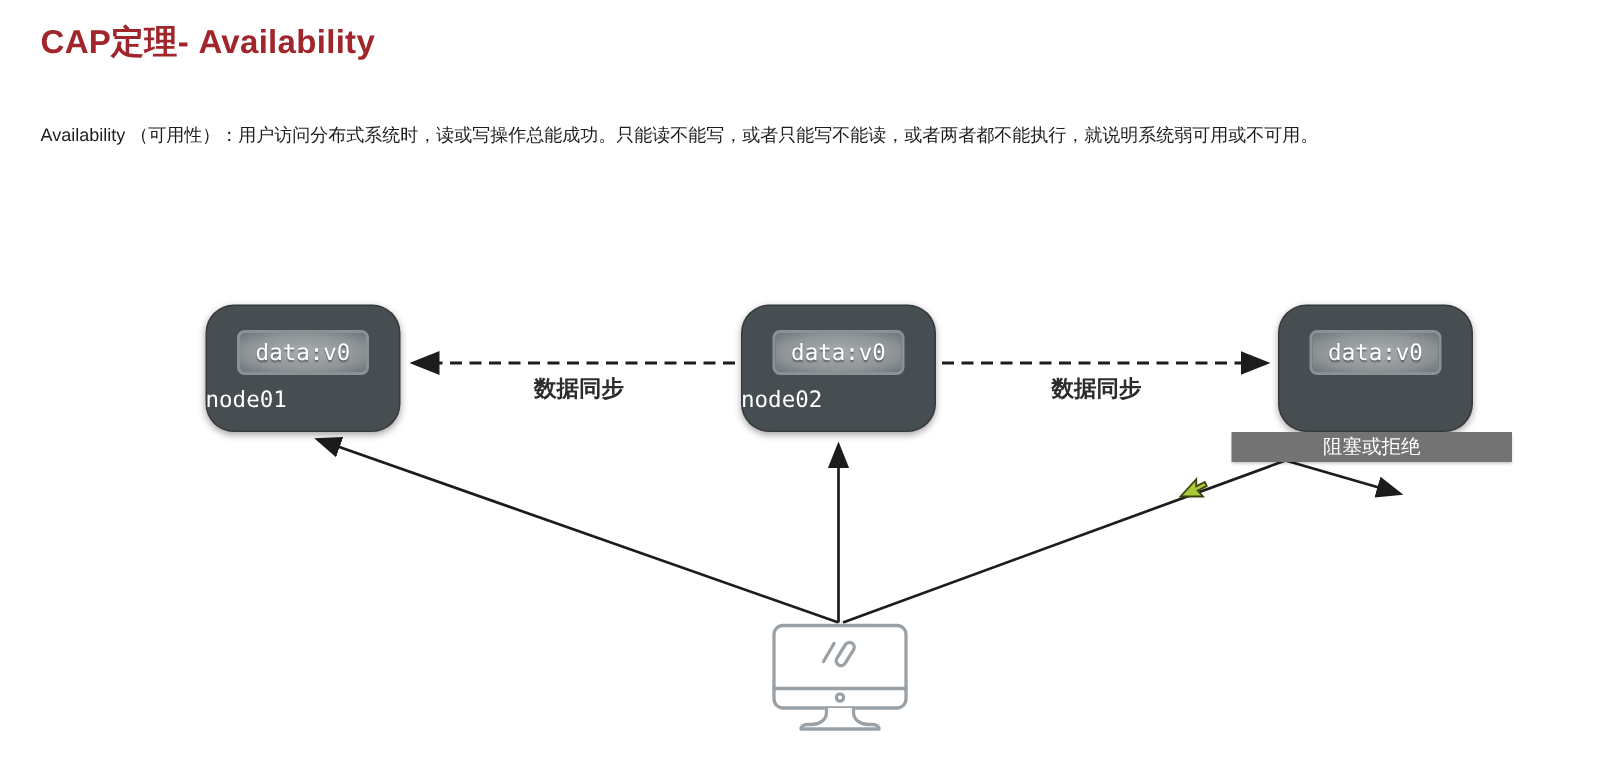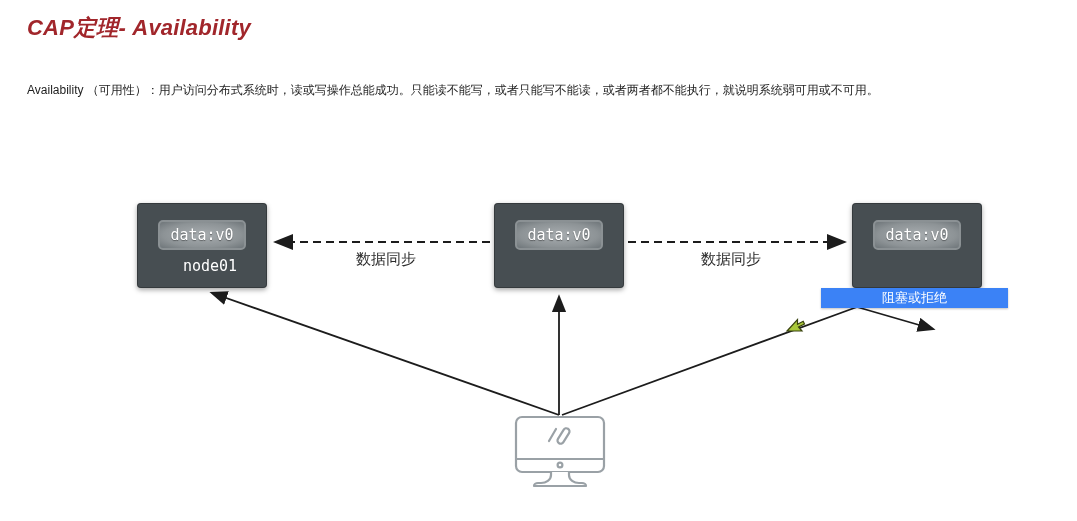--- a/index.html
+++ b/index.html
@@ -7,60 +7,59 @@
   body {
     position:relative;
     background:#ffffff;
     font-family:"Liberation Sans","DejaVu Sans",sans-serif;
     overflow:hidden;
   }
   .slide-title {
     position:absolute; left:27px; top:13px;
     font-size:22px; font-weight:700; color:#a1262b;
     letter-spacing:0.2px;
-    font-style:italic;
   }
   .slide-desc {
     position:absolute; left:27px; top:74px; width:1030px;
     font-size:12px; line-height:33px; color:#1d1d1d;
   }
   .diagram-svg {
     position:absolute; left:0; top:0; width:1077px; height:521px;
     z-index:1; pointer-events:none;
   }
   .node {
     position:absolute; width:130px; height:85px; z-index:2;
-    background:#474e52; border-radius:4px;
+    background:#474e52; border-radius:19px;
     box-shadow:0 2px 5px rgba(0,0,0,0.35), inset 0 0 0 1px rgba(0,0,0,0.25);
   }
   .node-data-box {
     position:absolute; left:21px; top:17px; width:88px; height:30px;
     border:2px solid #8b9194; border-radius:5px;
     background:radial-gradient(ellipse at center, #a8adb0 0%, #8d9396 65%, #6e7579 100%);
     display:flex; align-items:center; justify-content:center;
     font-family:"DejaVu Sans Mono","Liberation Mono",monospace;
     font-size:15px; color:#ffffff; text-shadow:0 1px 1px rgba(0,0,0,0.4);
   }
   .node-label {
-    position:absolute; left:0; right:0; top:54px; text-align:center;
+    position:absolute; left:0; right:0; top:54px; text-align:left;
     font-family:"DejaVu Sans Mono","Liberation Mono",monospace;
-    font-size:15px; color:#ffffff;margin-left:16px;
+    font-size:15px; color:#ffffff;
   }
   .node--1 { left:137px; top:203px; }
   .node--2 { left:494px; top:203px; }
   .node--3 { left:852px; top:203px; }
   .sync-label {
     position:absolute; top:250px; width:90px; z-index:2;
-    text-align:center; font-size:15px; color:#2c2c2c;
+    text-align:center; font-size:15px; color:#2c2c2c;font-weight:bold;
   }
   .sync-label--left  { left:341px; }
   .sync-label--right { left:686px; }
   .blocked-banner {
     position:absolute; left:821px; top:288px; width:187px; height:20px;
-    z-index:3; background:#3b82f6; color:#ffffff;
+    z-index:3; background:#737373; color:#ffffff;
     font-size:13px; line-height:20px; text-align:center;
     box-shadow:0 1px 2px rgba(0,0,0,0.25);
   }
 </style>
 </head>
 <body>
 
 <h1 class="slide-title">CAP定理- Availability</h1>
 
 <p class="slide-desc">Availability （可用性）：用户访问分布式系统时，读或写操作总能成功。只能读不能写，或者只能写不能读，或者两者都不能执行，就说明系统弱可用或不可用。</p>
@@ -108,20 +107,21 @@
   </g>
 </svg>
 
 <div class="node node--1">
   <div class="node-data-box">data:v0</div>
   <div class="node-label">node01</div>
 </div>
 
 <div class="node node--2">
   <div class="node-data-box">data:v0</div>
+  <div class="node-label">node02</div>
 </div>
 
 <div class="node node--3">
   <div class="node-data-box">data:v0</div>
 </div>
 
 <div class="sync-label sync-label--left">数据同步</div>
 <div class="sync-label sync-label--right">数据同步</div>
 
 <div class="blocked-banner">阻塞或拒绝</div>

